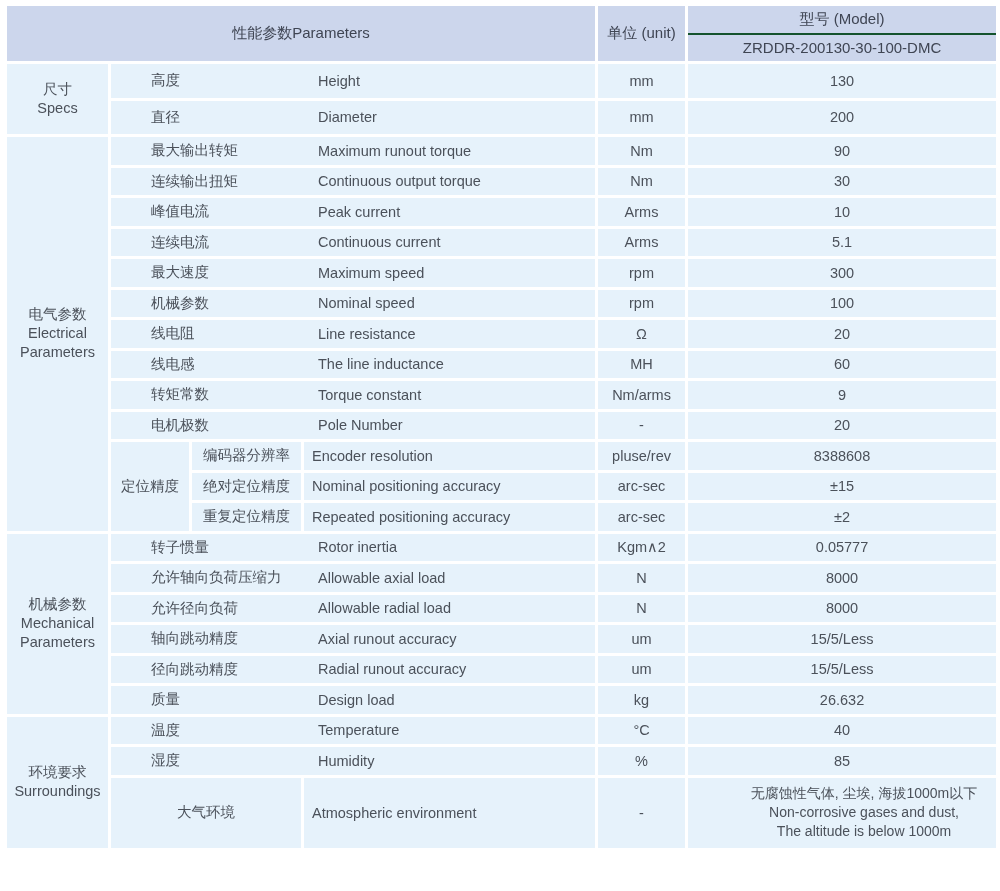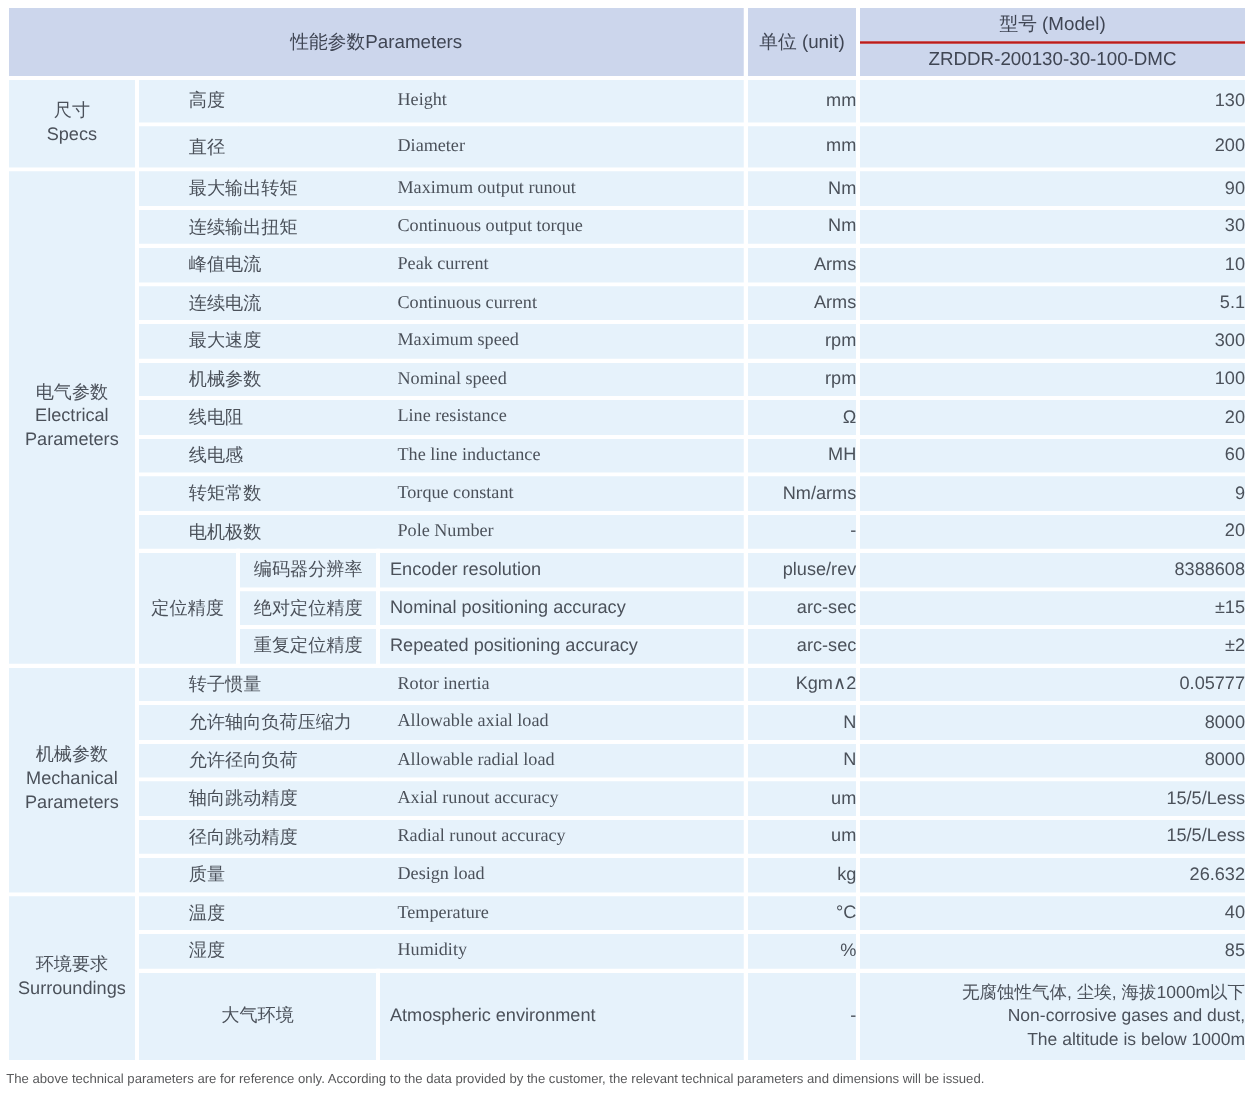--- a/index.html
+++ b/index.html
@@ -31,37 +31,36 @@
   tr.h-hdr{height:29px}
   tr.h-row{height:30.5px}
   tr.h-atm{height:73px}
 
   td.hdr{
     background:#ccd6ec;
     color:#3f4553;
     font-size:15px;
     text-align:center;
   }
-  td.model-hdr{border-bottom:2px solid #b91c1c;}
+  td.model-hdr{border-bottom:2px solid #14532d;}
   td.model-num{border-top:2px solid #0369a1;}
 
   td.section{
     text-align:center;
     line-height:19px;
     padding:16px 2px;
   }
   td.group-label,td.sub-label{text-align:center;}
   td.en-cell{padding-left:8px;}
-  td.unit-cell,td.value-cell{text-align:right;}
+  td.unit-cell,td.value-cell{text-align:center;}
   td.zh-merged{text-align:center;}
 
   .param-inner{
     display:flex;align-items:center;
     padding-left:40px;
-    font-family:Liberation Serif, serif;
   }
   .param-inner .zh{width:167px;flex:0 0 167px;}
   .param-inner .en{flex:1;}
 
   td.value-multi{line-height:19px;font-size:14px;padding-left:44px;}
 
   .footnotes{margin:5px 0 0 5px;color:#58595b;}
   .footnotes .zh{font-size:10.5px;line-height:14px;}
   .footnotes .en{font-size:10.5px;line-height:15px;}
 </style>
@@ -114,21 +113,21 @@
   </tr>
 
   <tr class="h-row">
     <td class="section" rowspan="13">
       <div>电气参数</div>
       <div>Electrical Parameters</div>
     </td>
     <td colspan="3">
           <div class="param-inner">
       <span class="zh">最大输出转矩</span>
-      <span class="en">Maximum output runout</span>
+      <span class="en">Maximum runout torque</span>
           </div>
         </td>
     <td class="unit-cell">Nm</td>
     <td class="value-cell">90</td>
   </tr>
   <tr class="h-row">
     <td colspan="3">
           <div class="param-inner">
       <span class="zh">连续输出扭矩</span>
       <span class="en">Continuous output torque</span>
@@ -334,14 +333,13 @@
     <td class="value-cell value-multi">
       <div>无腐蚀性气体, 尘埃, 海拔1000m以下</div>
       <div>Non-corrosive gases and dust,</div>
       <div>The altitude is below 1000m</div>
     </td>
   </tr>
 </tbody>
   </table>
 
 <div class="footnotes">
-  <div class="en">The above technical parameters are for reference only. According to the data provided by the customer, the relevant technical parameters and dimensions will be issued.</div>
 </div>
 
 </body></html>

